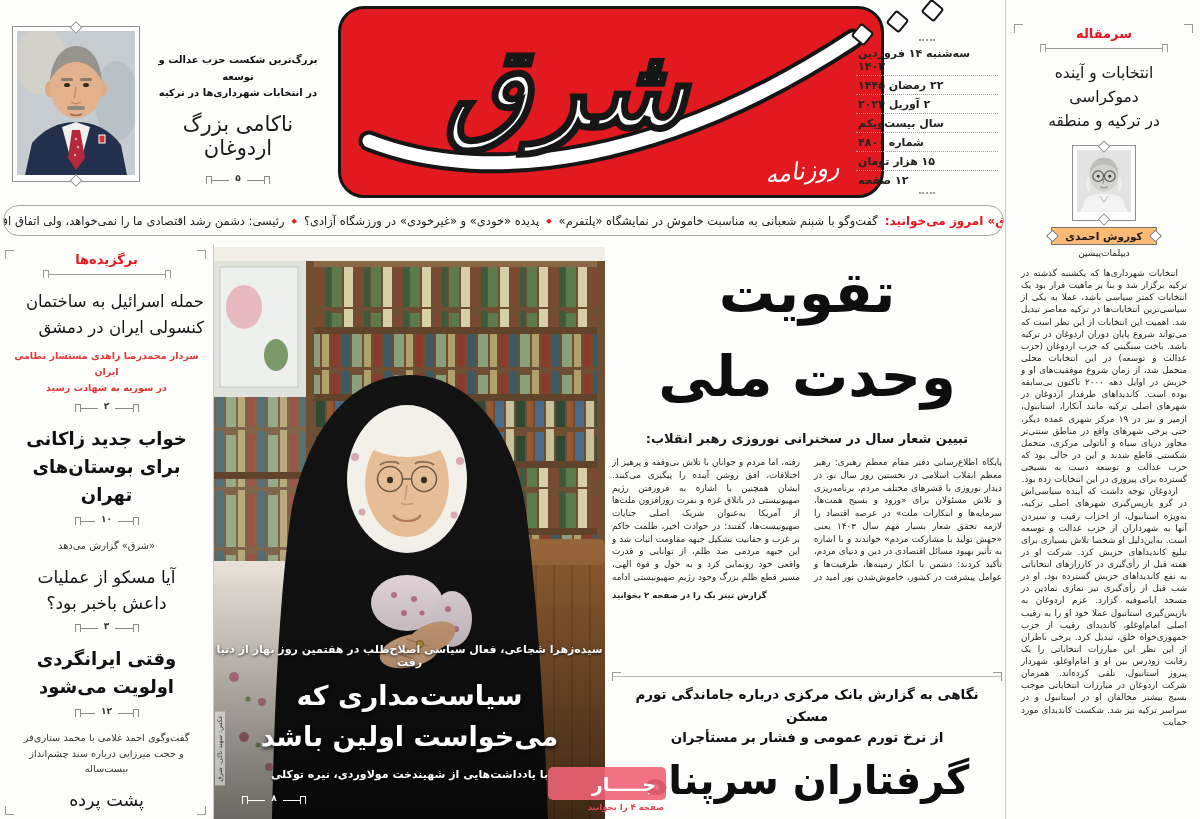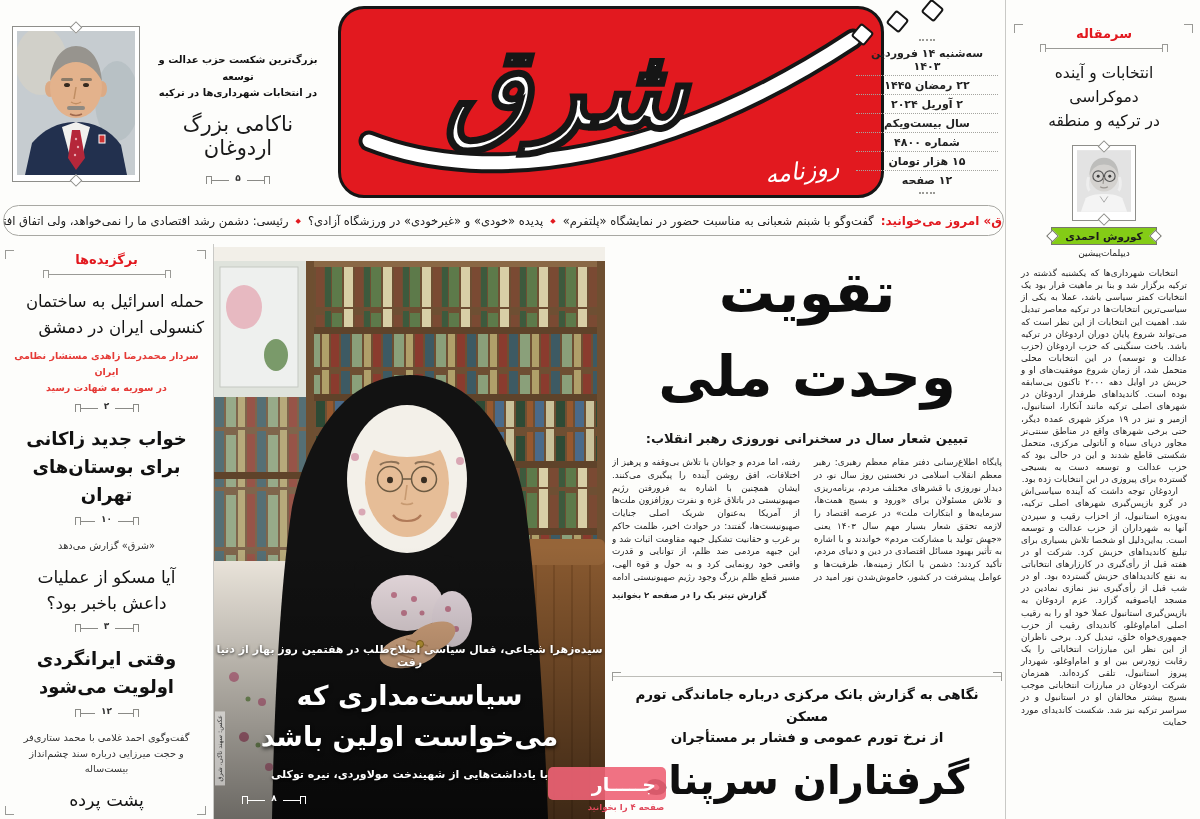--- a/index.html
+++ b/index.html
@@ -30,31 +30,31 @@
   .frame::before,.frame::after{ content:""; position:absolute; left:50%; width:7px; height:7px;
      background:#fff; border:1px solid #8e8e8a; transform:translateX(-50%) rotate(45deg); }
   .frame::before{ top:-4px; } .frame::after{ bottom:-4px; }
   
   .col-editorial{ position:absolute; left:1008px; top:0; width:192px; height:819px;
      padding:26px 13px 0; text-align:center; overflow:hidden; }
   .sec-label{ color:#e2191f; font-size:13px; font-weight:bold; }
   .ed-title{ font-size:15.5px; line-height:1.55; color:#161616; margin-top:6px; }
   .ed-photo{ width:64px; margin:12px auto 6px; }
   .banner{ position:relative; border:1px solid #77776f; padding:2px 13px; font-size:10.5px;
-     font-weight:bold; width:max-content; margin:6px auto 3px; background:#84cc16; }
+     font-weight:bold; width:max-content; margin:6px auto 3px; background:#fdba74; }
   .banner::before,.banner::after{ content:""; position:absolute; top:50%; width:7px; height:7px;
      border:1px solid #77776f; background:#fff; transform:translateY(-50%) rotate(45deg); }
   .banner::before{ right:-4.5px; } .banner::after{ left:-4.5px; }
   .ed-role{ font-size:9px; font-weight:normal; margin-bottom:9px; }
   .ed-body{ font-size:8.8px; line-height:1.38; text-align:justify; color:#222; }
   .ed-body p{ text-indent:9px; }
   
   .date-block{ position:absolute; left:856px; top:36px; width:142px; }
   .dorn{ width:16px; height:0; border-top:2px dotted #9a9a96; margin:3px auto; }
-  .date-row{ font-size:11px; font-weight:bold; text-align:center; padding:2.5px 2px;
+  .date-row{ font-size:11px; font-weight:bold; text-align:left; padding:2.5px 2px;
      border-bottom:1px dotted #a5a5a0; color:#222; }
   
   .masthead{ position:absolute; left:338px; top:6px; width:546px; height:192px;
      background:#e2191f; border:3px solid #161616; border-radius:26px; overflow:hidden; }
   .sheen-dot{ position:absolute; width:17px; height:17px; background:#fff;
      border:2.5px solid #161616; border-radius:3px; transform:rotate(40deg); z-index:4; }
   
   .erdogan{ position:absolute; left:0; top:0; width:336px; height:200px; }
   .e-frame{ position:absolute; left:12px; top:26px; width:128px; height:156px; }
   .e-text{ position:absolute; left:146px; top:52px; width:184px; text-align:center; }
@@ -176,21 +176,21 @@
           <span class="bar"></span>
           <span class="num">۵</span>
           <span class="bar"></span>
           <span class="cap"></span>
       </div>
     </div>
   </div>
 
   <div class="ticker">
     <span class="label">در «شرق» امروز می‌خوانید:</span>
-    <span>گفت‌وگو با شبنم شعبانی به مناسبت حضور در نمایشگاه «پلتفرم»</span>
+    <span>گفت‌وگو با شبنم شعبانی به مناسبت خاموش در نمایشگاه «پلتفرم»</span>
     <span class="bullet">◆</span>
     <span>پدیده «خودی» و «غیرخودی» در ورزشگاه آزادی؟</span>
     <span class="bullet">◆</span>
     <span>رئیسی: دشمن رشد اقتصادی ما را نمی‌خواهد، ولی اتفاق افتاده است</span>
   </div>
 
   <div class="corner tl" style="left:1014px; top:24px;"></div>
   <div class="corner tr" style="left:1184px; top:24px;"></div>
   <div class="col-editorial">
     <div class="sec-label">سرمقاله</div>

